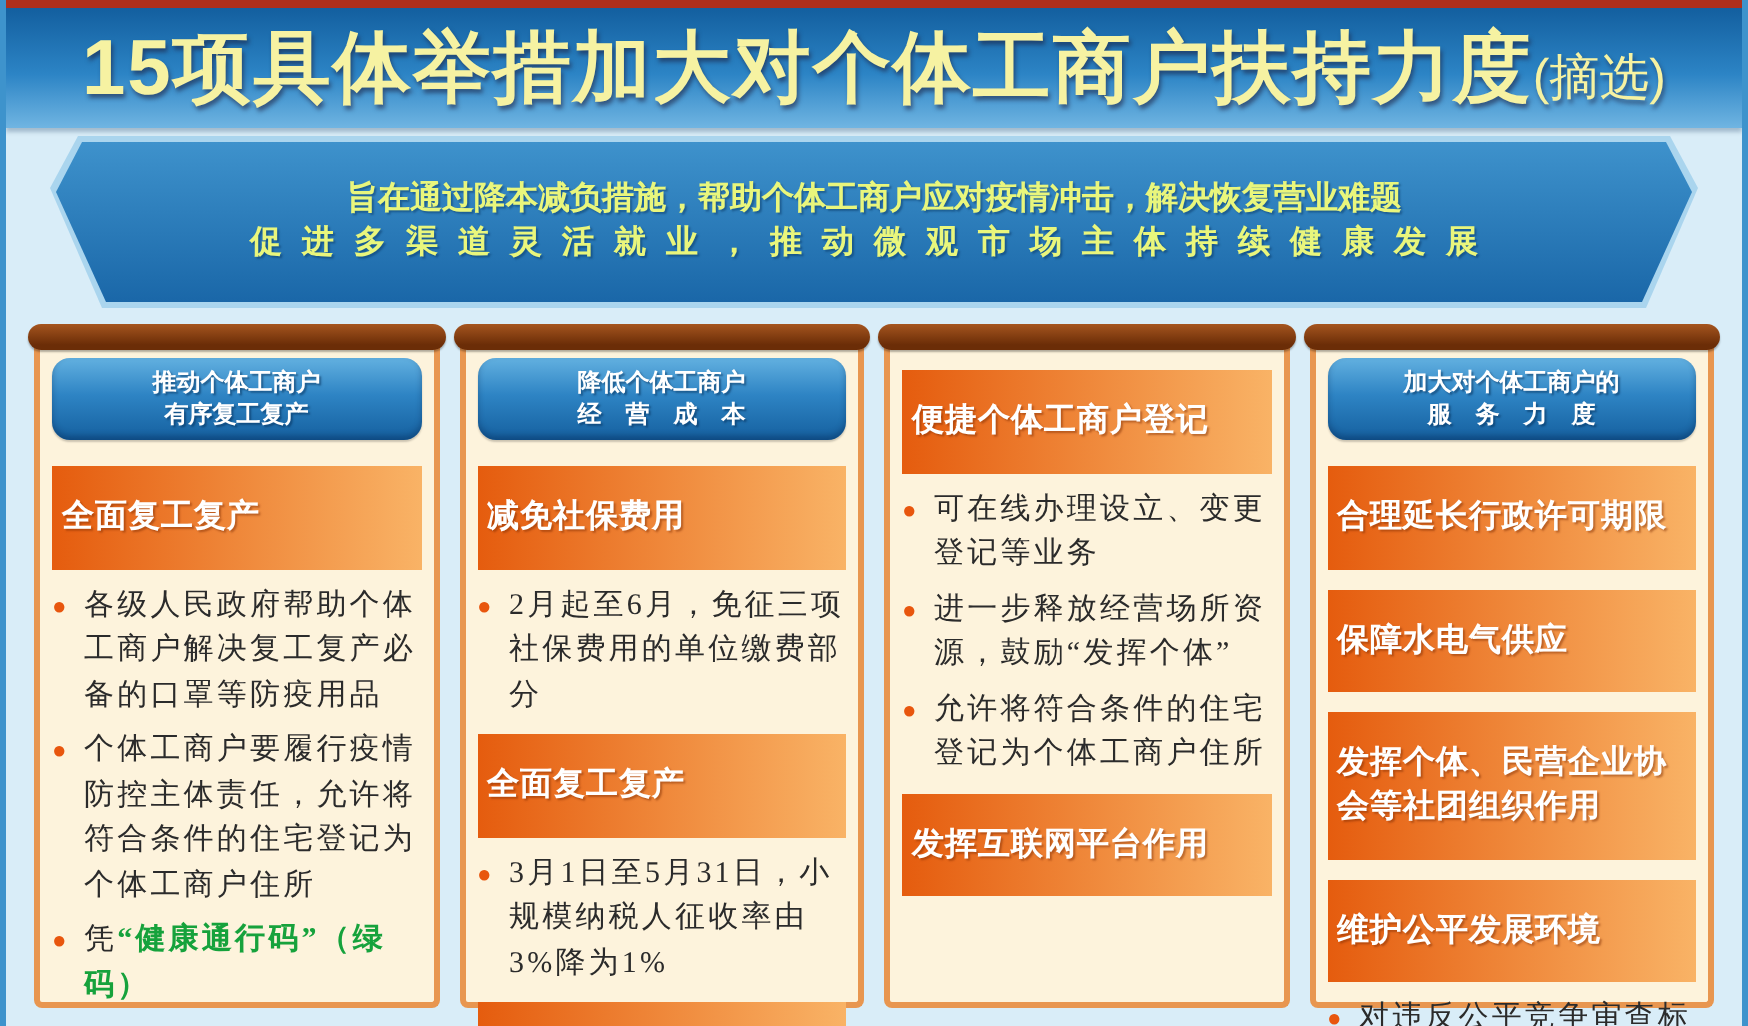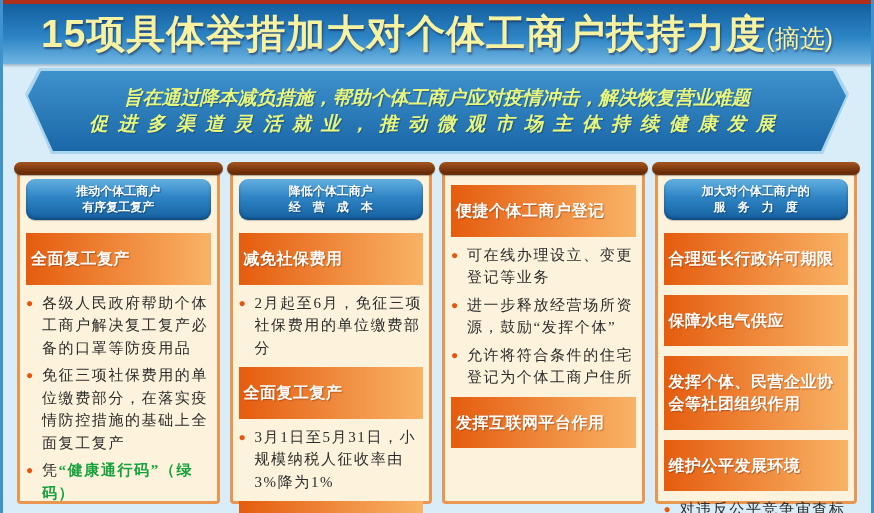--- a/index.html
+++ b/index.html
@@ -28,23 +28,22 @@
     width:824px; margin:4px auto 0; padding:3px;
     background:#aad5ee;
     clip-path:polygon(14px 0, calc(100% - 14px) 0, 100% 26px, calc(100% - 26px) 100%, 26px 100%, 0 26px);
   }
   .banner {
     height:80px; display:flex; flex-direction:column; align-items:center; justify-content:center;
     background:linear-gradient(180deg,#3e92cc 0%,#1a67a8 100%);
     clip-path:polygon(13px 0, calc(100% - 13px) 0, 100% 25px, calc(100% - 25px) 100%, 25px 100%, 0 25px);
   }
   .banner-line {
-    color:#e9f67c; font-weight:bold; font-size:19px; line-height:1.35; white-space:nowrap;
+    color:#e9f67c; font-weight:bold; font-size:16px; line-height:1.35; white-space:nowrap;
     text-shadow:1px 1px 1px rgba(0,40,80,.4);
-    font-style:italic;
   }
   .banner-line.l2 { letter-spacing:10px; }
   
   .cards-row {
     display:flex; gap:10px; padding:0 14px; margin-top:8px; height:342px;
     align-items:stretch;
   }
   .card-wrap { flex:1 1 0; position:relative; padding-top:7px; min-width:0; }
   .card-top-bar {
     position:absolute; top:0; left:-3px; right:-3px; height:13px; z-index:2;
@@ -108,21 +107,21 @@
             <div class="hl">推动个体工商户</div>
             <div class="hl">有序复工复产</div>
           </div>
           <div class="subbar">全面复工复产</div>
           <div class="bullet">
             <span class="dot">●</span>
             <span class="btext"><span>各级人民政府帮助个体工商户解决复工复产必备的口罩等防疫用品</span></span>
           </div>
           <div class="bullet">
             <span class="dot">●</span>
-            <span class="btext"><span>免征三项社保费用的单位缴费部分，在落实疫情防控措施的基础上全面复工复产</span></span>
+            <span class="btext"><span>个体工商户要履行疫情防控主体责任，允许将符合条件的住宅登记为个体工商户住所</span></span>
           </div>
           <div class="bullet">
             <span class="dot">●</span>
             <span class="btext"><span>凭</span><span class="hi">“健康通行码”（绿码）</span></span>
           </div>
         </div>
       </div>
       <div class="card-wrap">
         <div class="card-top-bar"></div>
         <div class="card">

